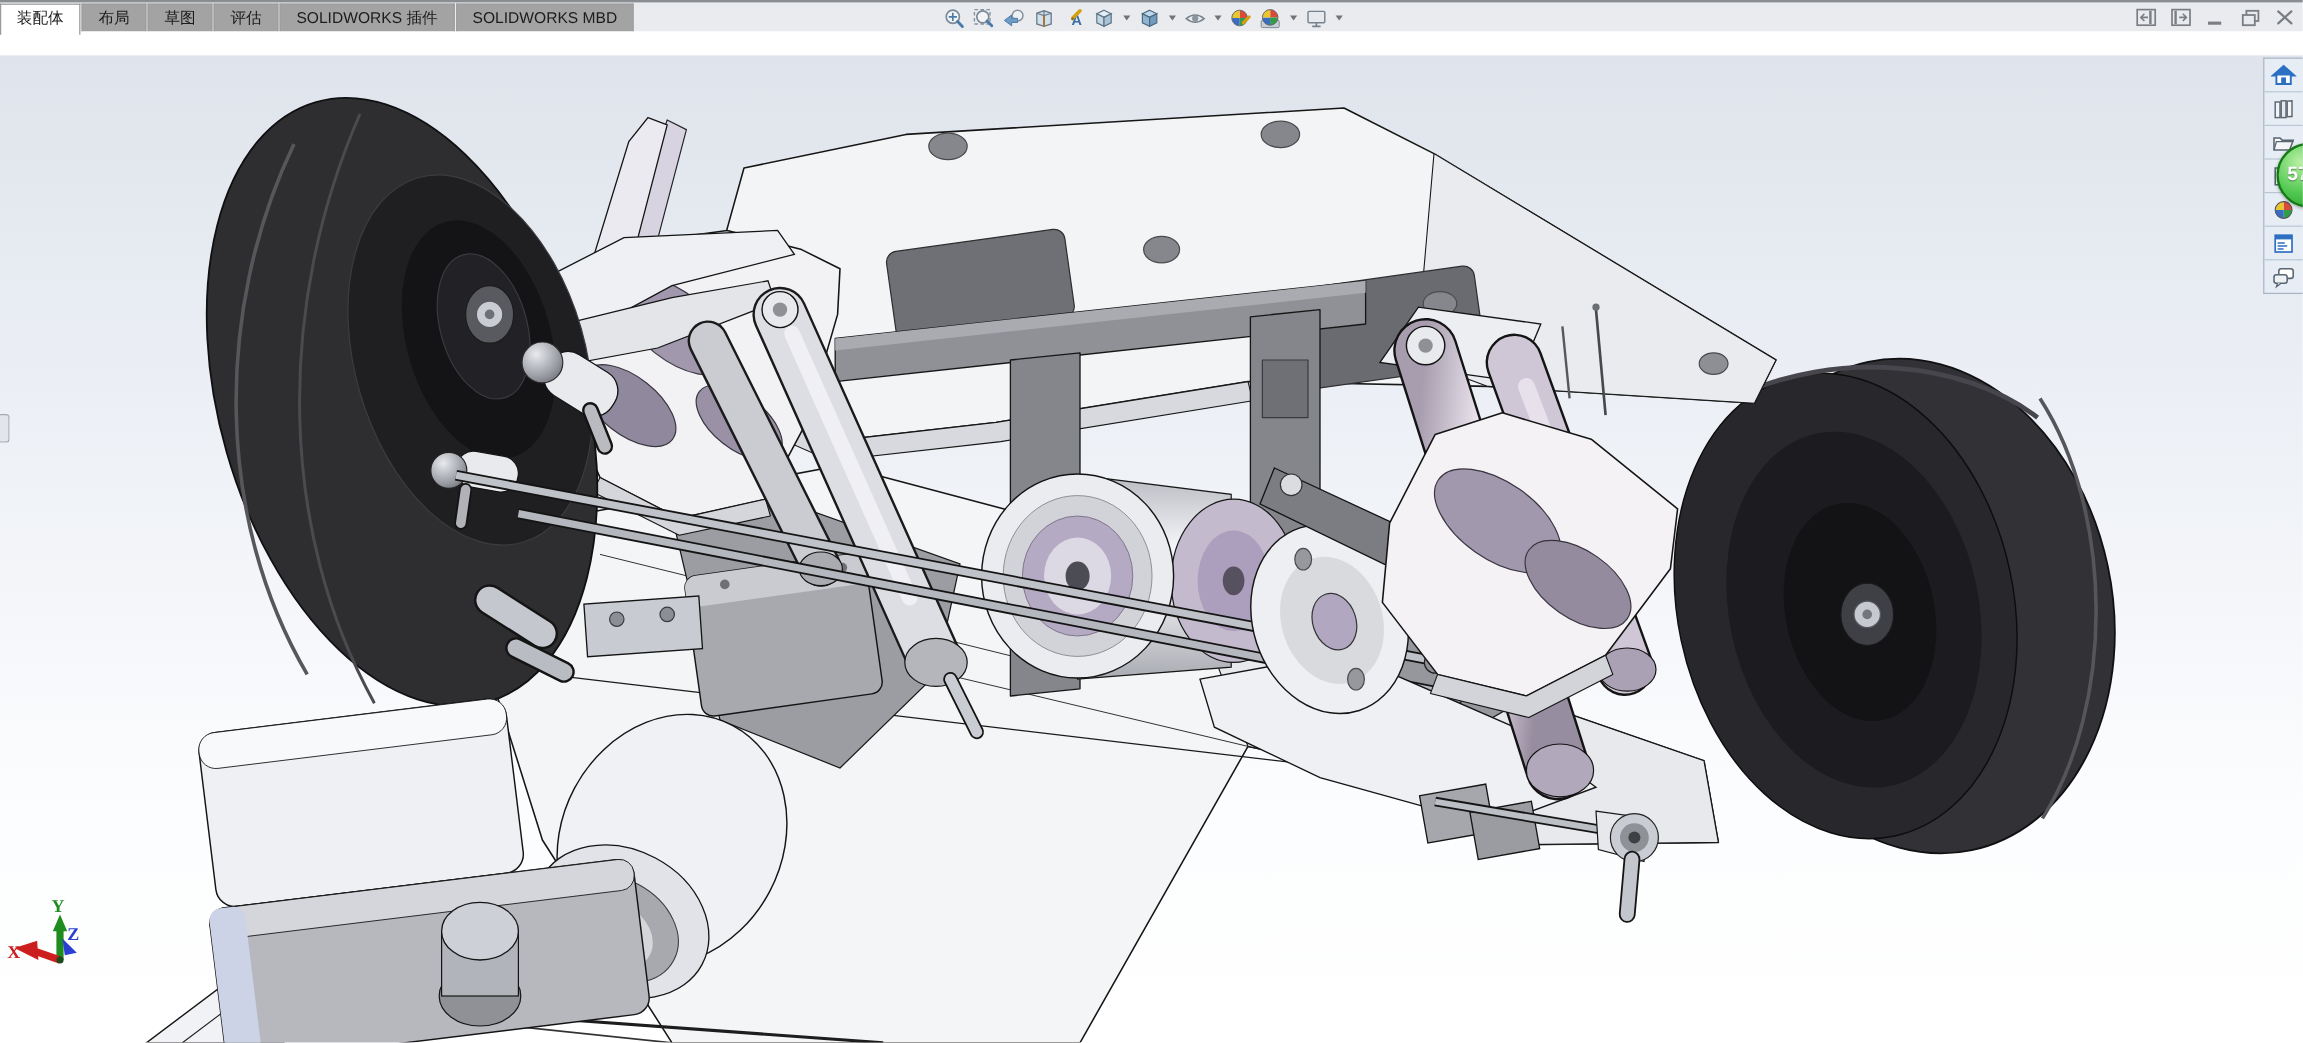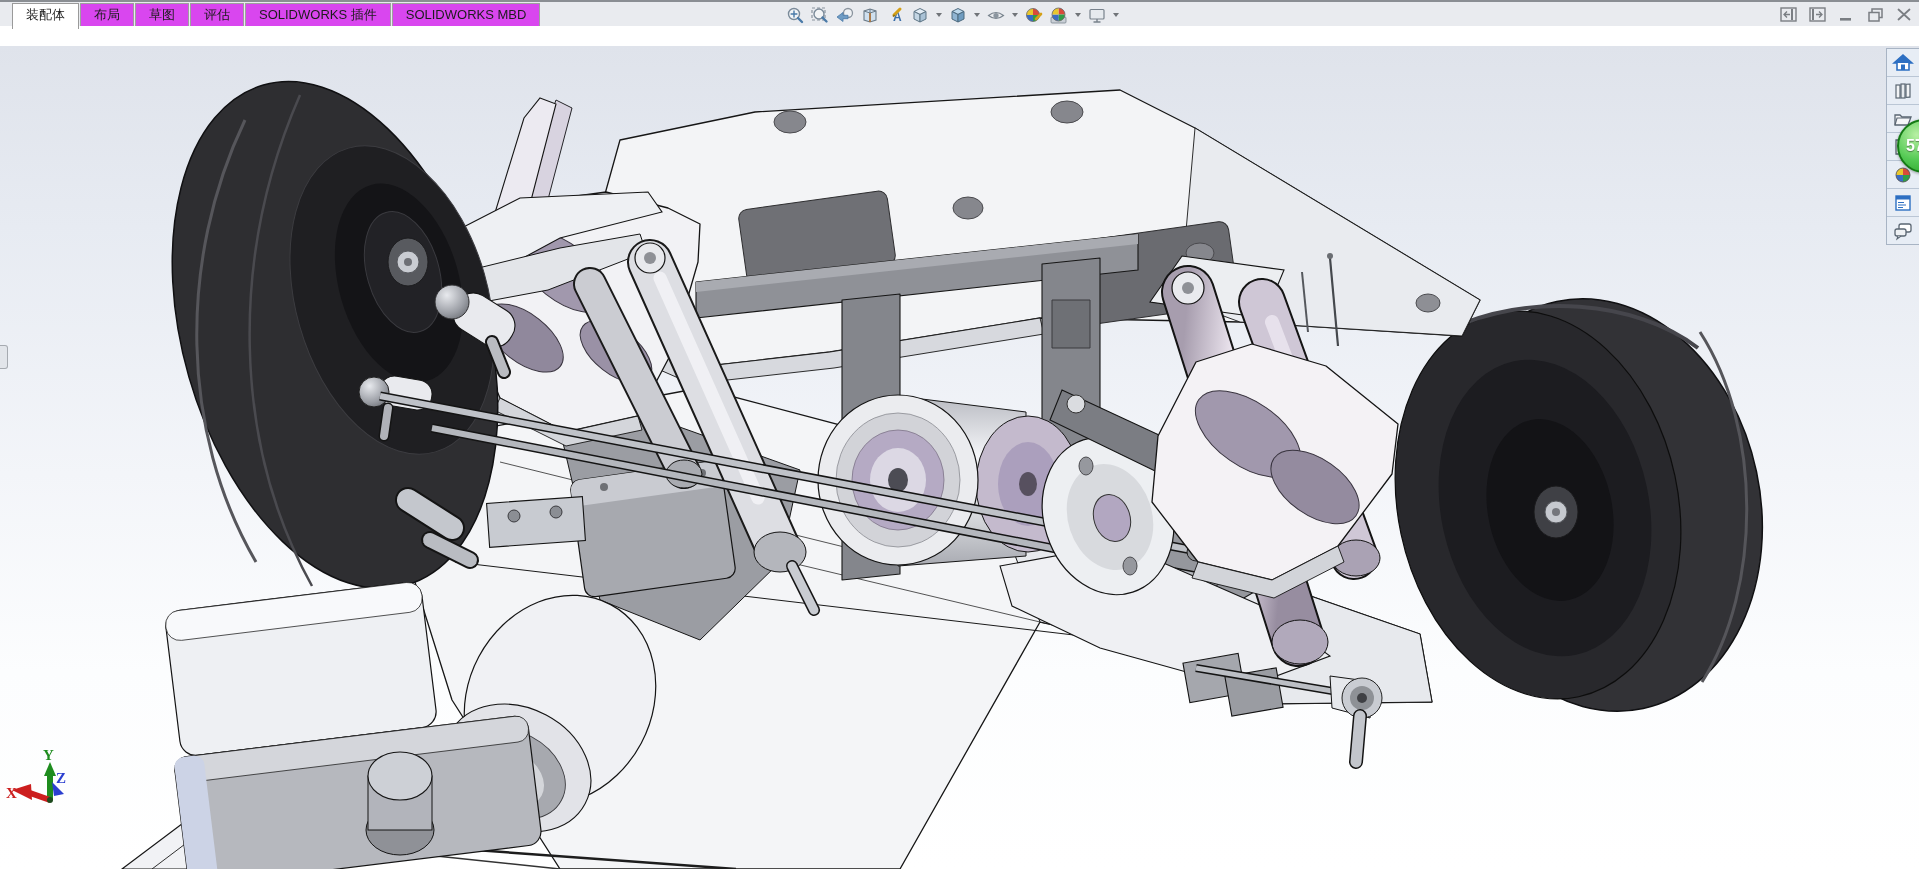--- a/index.html
+++ b/index.html
@@ -2,23 +2,23 @@
 <html><head>
 <meta charset="utf-8">
 <style>
   html,body{margin:0;padding:0;}
   body{width:1919px;height:869px;overflow:hidden;position:relative;
        font-family:"Liberation Sans",sans-serif;background:#fff;}
 
   
   .topbar{position:absolute;top:0;left:0;width:1919px;height:26px;
           background:#e9ebef;border-top:2px solid #8a8e93;box-sizing:border-box;z-index:30;}
-  .tabs{position:absolute;left:12px;top:1px;display:flex;height:24px;}
+  .tabs{position:absolute;left:0;top:1px;display:flex;height:24px;}
   .tab{height:22px;line-height:22px;padding:0 13px;font-size:13px;color:#1c1c1c;
-       background:#d946ef;border:1px solid #9f9f9f;border-bottom:none;margin-right:1px;
+       background:#a3a3a3;border:1px solid #9f9f9f;border-bottom:none;margin-right:1px;
        white-space:nowrap;cursor:default;}
   .tab.active{background:#ffffff;height:25px;border-color:#9a9a9a;position:relative;z-index:2;}
 
   .headsup{position:absolute;left:784px;top:3px;display:flex;align-items:center;gap:3px;height:20px;}
   .hicon{width:22px;height:20px;display:flex;align-items:center;justify-content:center;}
   .dd{width:0;height:0;border-left:3.5px solid transparent;border-right:3.5px solid transparent;
       border-top:4px solid #707478;margin:0 2px;}
 
   .winctl{position:absolute;right:5px;top:3px;display:flex;align-items:center;gap:9px;}
   .wicon{width:20px;height:18px;display:flex;align-items:center;justify-content:center;}

